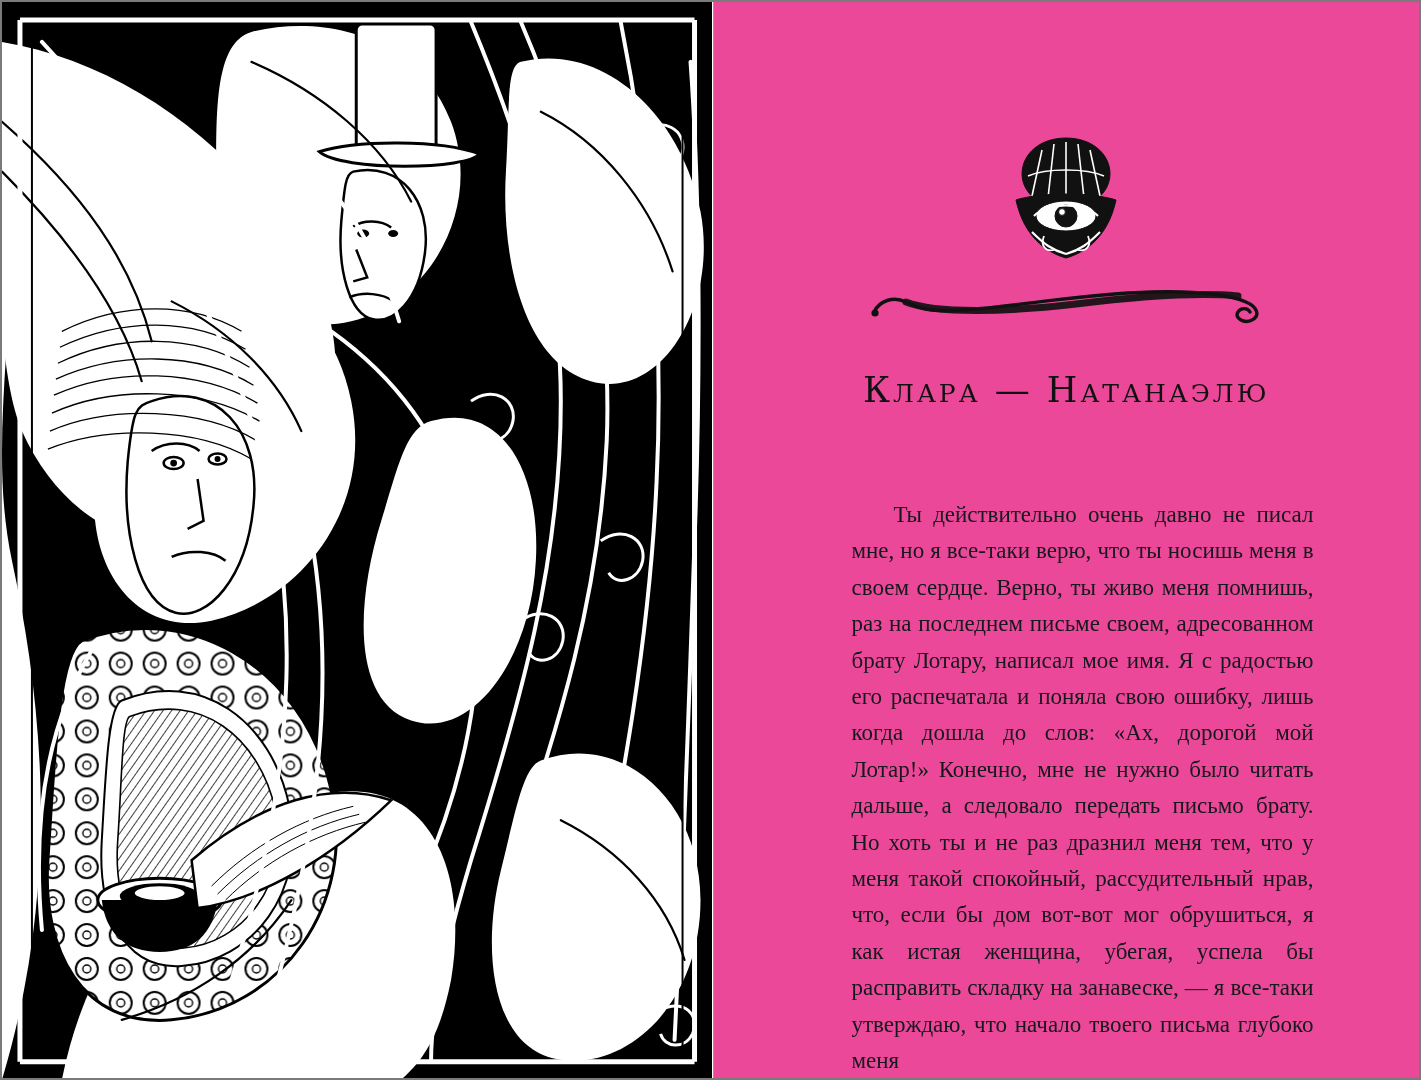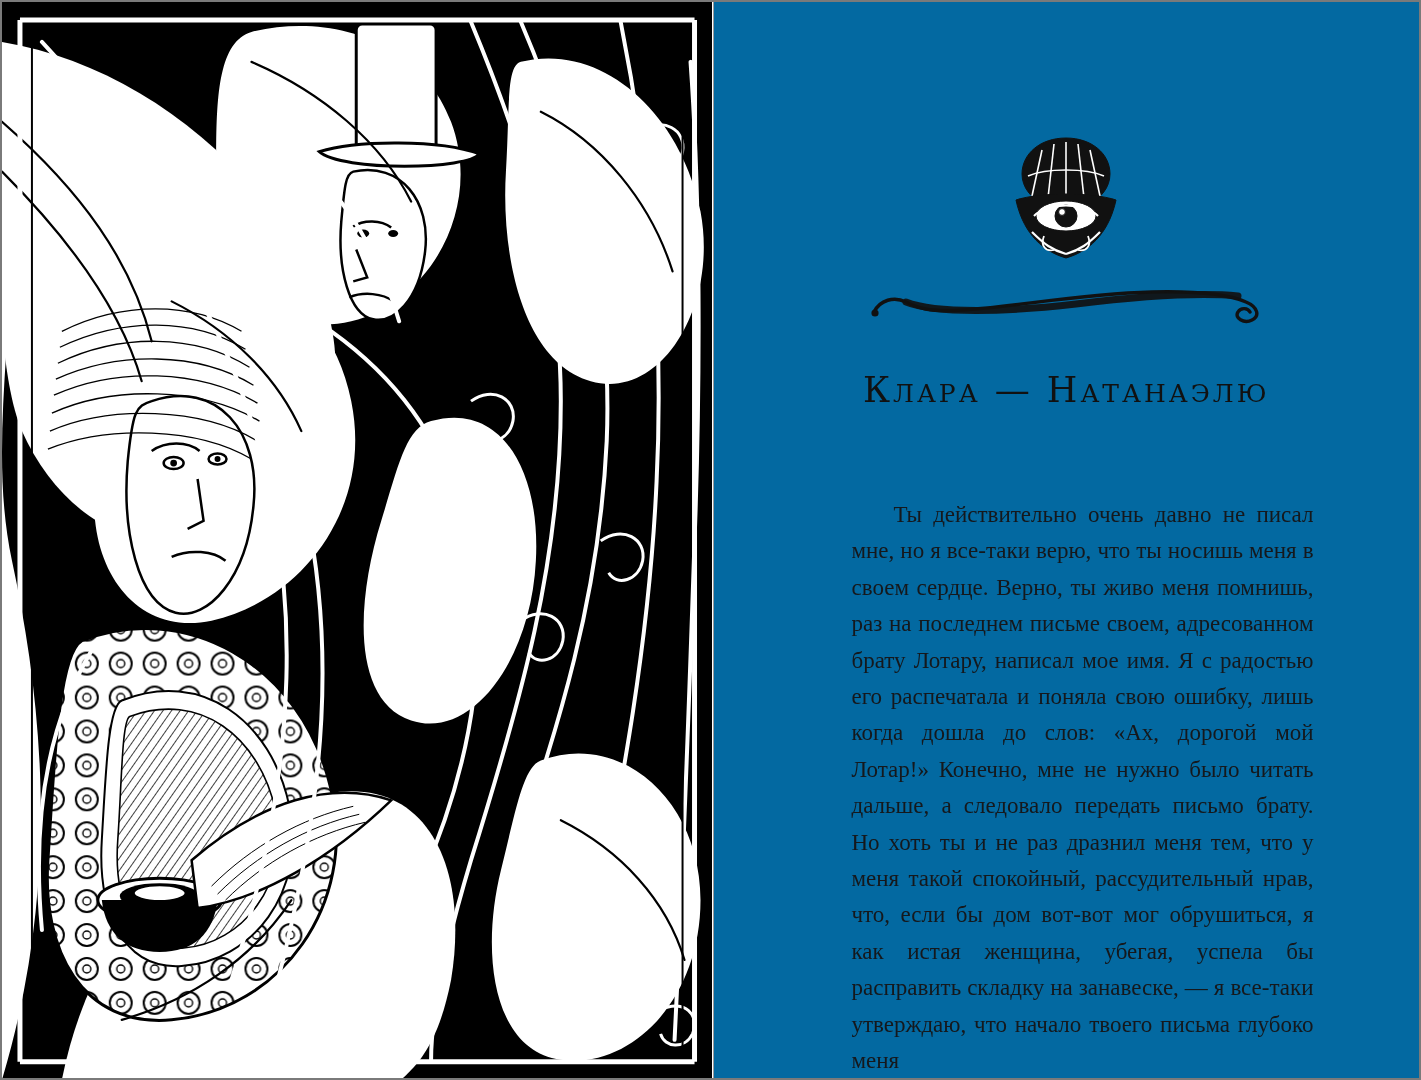--- a/index.html
+++ b/index.html
@@ -37,21 +37,21 @@
     position: absolute;
     inset: 0;
     display: block;
   }
 
   
   .page-right {
     position: relative;
     width: 707px;
     height: 100%;
-    background: #0369a1;
+    background: #ec4899;
     box-sizing: border-box;
     padding: 0;
   }
 
   .vignette {
     position: absolute;
     left: 50%;
     transform: translateX(-50%);
     top: 130px;
     width: 120px;

